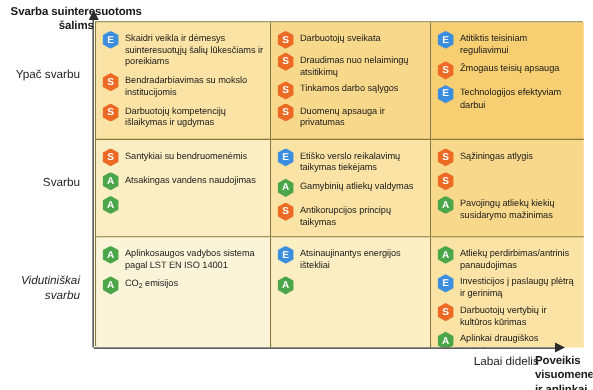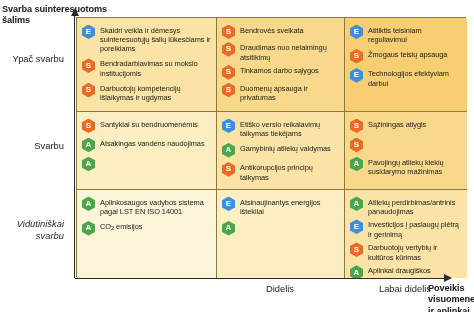--- a/index.html
+++ b/index.html
@@ -20,20 +20,21 @@
     width: 474px;
     height: 312px;
   }
 
   
   .y-axis-title {
     position: absolute;
     left: 2px;
     top: 4px;
     width: 118px;
+    text-align: center;
     font-size: 9.2px;
     font-weight: bold;
     line-height: 1.24;
     letter-spacing: -0.1px;
   }
   .y-axis-line {
     position: absolute;
     left: 74px;
     top: 14px;
     width: 1.4px;
@@ -205,21 +206,21 @@
           <span class="item-text">Bendradarbiavimas su mokslo institucijomis</span>
         </div>
         <div class="item">
           <span class="badge S">S</span>
           <span class="item-text">Darbuotojų kompetencijų išlaikymas ir ugdymas</span>
         </div>
       </div>
       <div class="cell row-0 col-1 bg-l3 dense">
         <div class="item">
           <span class="badge S">S</span>
-          <span class="item-text">Bendrovės sveikata</span>
+          <span class="item-text">Darbuotojų sveikata</span>
         </div>
         <div class="item">
           <span class="badge S">S</span>
           <span class="item-text">Draudimas nuo nelaimingų atsitikimų</span>
         </div>
         <div class="item">
           <span class="badge S">S</span>
           <span class="item-text">Tinkamos darbo sąlygos</span>
         </div>
         <div class="item">
@@ -317,18 +318,17 @@
           <span class="badge A">A</span>
           <span class="item-text">Aplinkai draugiškos logistikos vystymas</span>
         </div>
       </div>
     </div>
 
   <div class="x-axis-line"></div>
   <div class="x-axis-arrow"></div>
 
   <div class="x-tick-label" id="xlab-0">Vidutinis</div>
-  <div class="x-tick-label" id="xlab-1">Didelis</div>
   <div class="x-tick-label" id="xlab-2">Labai didelis</div>
 
   <div class="x-axis-title">Poveikis visuomenei ir aplinkai</div>
 
 </div>
 
 </body></html>

